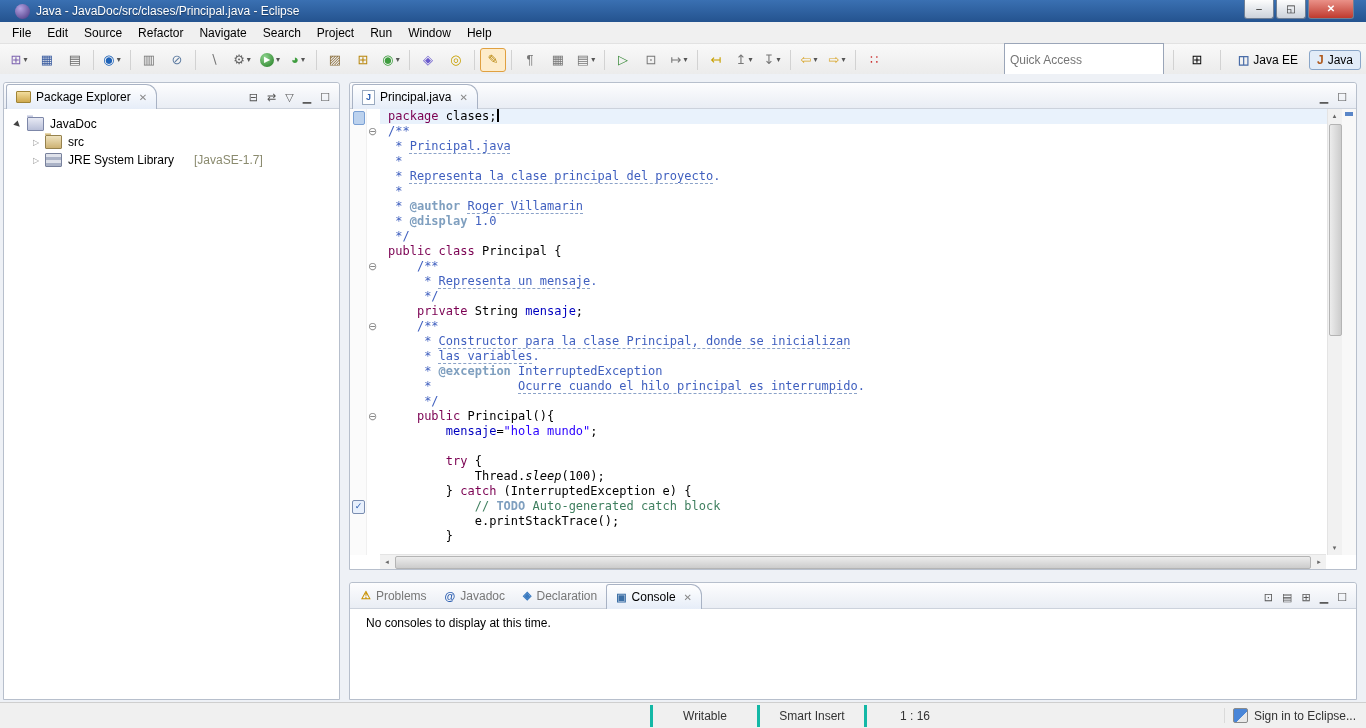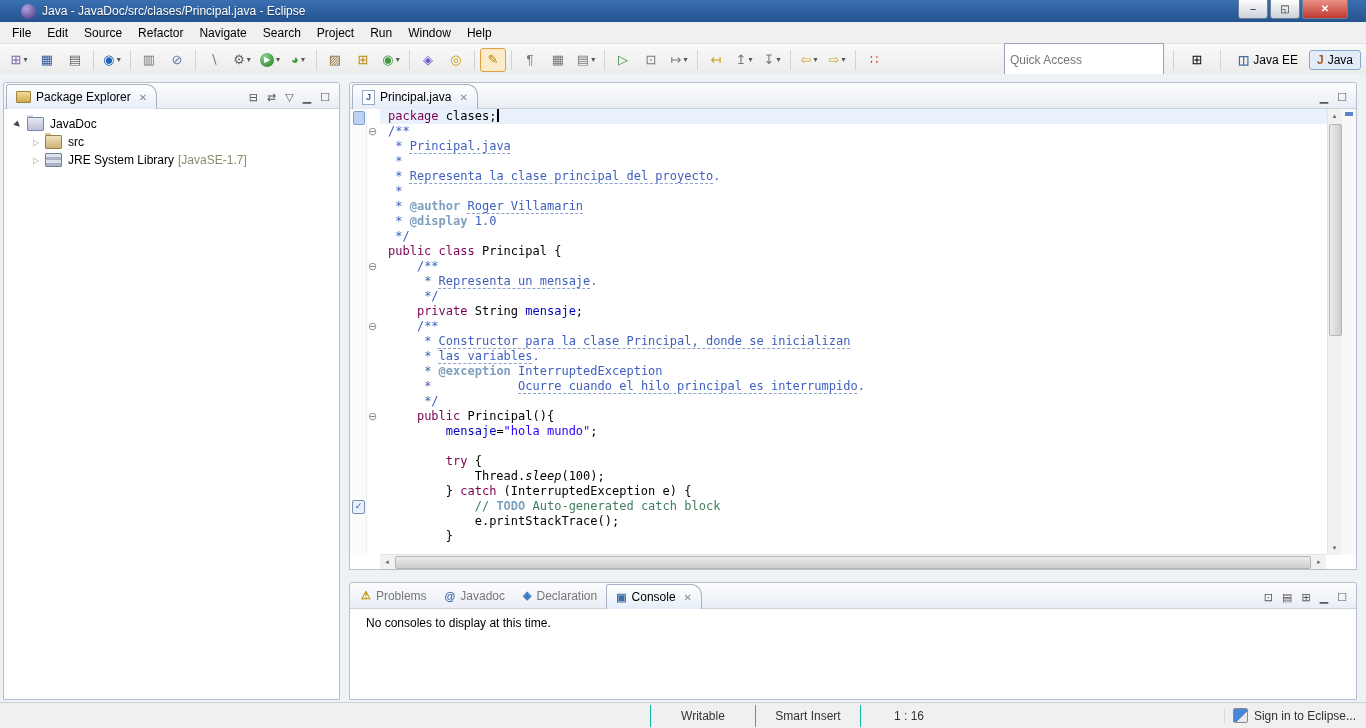--- a/index.html
+++ b/index.html
@@ -1,20 +1,20 @@
 <!DOCTYPE html>
 <html><head>
 <meta charset="utf-8">
 <style>
   html,body{margin:0;padding:0}
   body{width:1366px;height:728px;position:relative;overflow:hidden;
        font-family:"Liberation Sans",sans-serif;background:#f2f4f7;font-size:12px;color:#000}
 
   
-  .titlebar{height:22px;background:linear-gradient(#3a70b2,#24538f);display:flex;align-items:center;padding:0 18px}
+  .titlebar{height:22px;background:linear-gradient(#3a70b2,#24538f);display:flex;align-items:center;padding:0 12px}
   .app-icon{width:15px;height:15px;border-radius:50%;flex:none;
             background:radial-gradient(circle at 35% 30%,#b3a3e2,#46327e);margin:0 6px 0 3px}
   .title-text{color:#fff;font-size:12px;white-space:nowrap;text-shadow:0 1px 1px rgba(0,0,0,.4)}
   .win-btns{margin-left:auto;display:flex;gap:2px;align-self:flex-start}
   .win-btn{width:28px;height:18px;background:linear-gradient(#fdfdfd,#ccd2db);border:1px solid #6f7f95;
            border-top:none;border-radius:0 0 3px 3px;font-size:10px;line-height:17px;text-align:center;color:#222}
   .win-btn.close{width:44px;background:linear-gradient(#ea9188,#bf3a2e);color:#fff;font-weight:bold}
 
   
   .menubar{height:21px;background:#f0f0f0;display:flex;align-items:center;padding-left:4px;border-bottom:1px solid #e2e2e2}
@@ -66,21 +66,21 @@
   .tree-arrow{width:16px;display:inline-block;text-align:center;font-size:8px;color:#444;flex:none}
   .tree-arrow.expanded{transform:rotate(45deg)}
   .tree-arrow.collapsed{color:#999}
   .tree-icon{width:15px;height:12px;display:inline-block;margin:0 5px 0 1px;position:relative;border-radius:1px;flex:none}
   .icon-project{background:linear-gradient(#e7e9f4,#b9bfd8);border:1px solid #7d87a8}
   .icon-project::before,.icon-source-folder::before{content:"";position:absolute;top:-3px;left:-1px;width:6px;height:2px;
       background:inherit;border:1px solid inherit;border-color:inherit;border-bottom:none}
   .icon-source-folder{background:linear-gradient(#efe3c0,#cdb273);border:1px solid #96824e}
   .icon-library{background:repeating-linear-gradient(#dfe2ea 0 3px,#aab2c6 3px 6px);border:1px solid #78819c}
   .tree-label{margin-left:1px}
-  .tree-suffix{color:#8a8a6e;margin-left:4px}
+  .tree-suffix{color:#8a8a6e;margin-left:20px}
 
   
   .jfile-icon{width:11px;height:13px;background:#fff;border:1px solid #9aaac0;color:#2a5db0;font-size:9px;
               font-weight:bold;text-align:center;line-height:12px;display:inline-block}
   .editor-body{position:absolute;top:26px;left:0;right:0;bottom:0;background:#fff;overflow:hidden}
   .ann-ruler{position:absolute;left:0;top:0;bottom:14px;width:16px;background:#fbfbfb;border-right:1px solid #f0f0f0}
   .ruler-cursor{position:absolute;left:3px;width:10px;height:12px;background:#bcd2ee;border:1px solid #7aa0d4;border-radius:2px}
   .task-marker{position:absolute;left:2px;width:11px;height:12px;border:1px solid #7a8db0;background:#e8f0fc;color:#2a5db0;
                font-size:9px;line-height:11px;text-align:center;border-radius:2px}
   .fold-col{position:absolute;left:17px;top:0;bottom:14px;width:13px;background:#fff}
@@ -116,21 +116,21 @@
   
   .ctab-icon{font-size:11px;font-weight:bold}
   .ctab-label{white-space:nowrap}
   .console-body{position:absolute;top:26px;left:0;right:0;bottom:0;background:#fff}
   .console-msg{padding:7px 16px;color:#000}
 
   
   .statusbar{position:absolute;bottom:0;left:0;right:0;height:25px;background:#f0f0f0;border-top:1px solid #cfcfcf;
              display:flex;align-items:center;color:#333}
   .sb-spacer{width:650px;flex:none}
-  .sb-cell{width:100px;text-align:center;border-left:1px solid #14b8a6;padding:4px 2px;flex:none}
+  .sb-cell{width:100px;text-align:center;border-left:3px solid #14b8a6;padding:4px 2px;flex:none}
   .sb-fill{flex:1}
   .sb-signin{display:flex;align-items:center;border-left:1px solid #dadada;padding:0 10px 0 8px}
   .g-icon{width:13px;height:13px;background:linear-gradient(135deg,#4a86d8 60%,#e8e8e8 60%);border:1px solid #8a8a8a;
           border-radius:2px;margin-right:6px}
 </style>
 </head>
 <body>
 
 <div class="titlebar">
   <span class="app-icon"></span>

